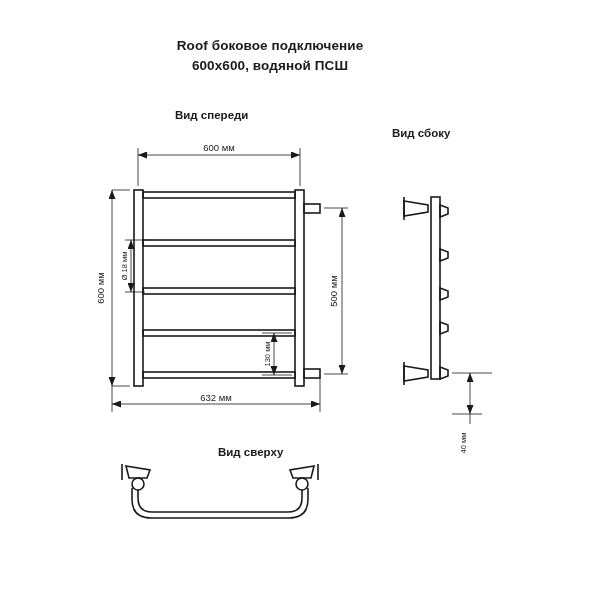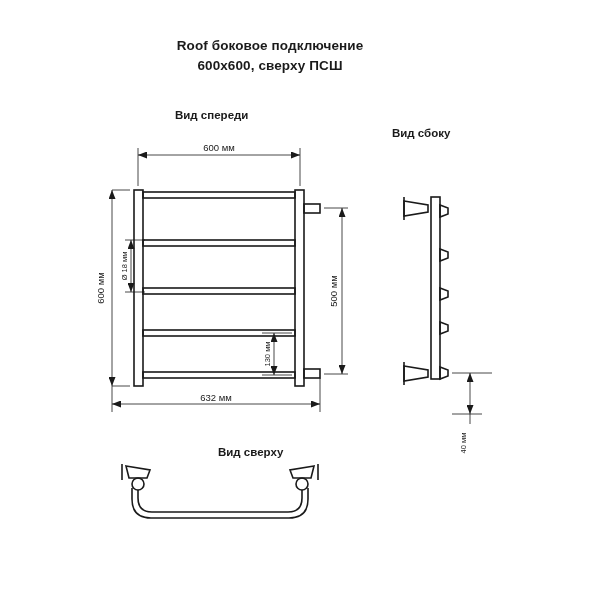--- a/index.html
+++ b/index.html
@@ -60,21 +60,21 @@
     fill: #1a1a1a;
   }
 </style>
 </head>
 <body>
 
 <div class="page">
 
   <div class="title">
     <span>Roof боковое подключение</span>
-    <span class="line2">600x600, сверху ПСШ</span>
+    <span class="line2">600x600, водяной ПСШ</span>
   </div>
 
   <div class="view-label" id="label-front">Вид спереди</div>
   <div class="view-label" id="label-side">Вид сбоку</div>
   <div class="view-label" id="label-top">Вид сверху</div>
 
   <svg class="drawing" viewBox="0 0 600 600">
     <defs>
       <marker id="arrL" markerWidth="9" markerHeight="7" refX="0" refY="3.5" orient="auto" markerUnits="userSpaceOnUse">
         <path d="M9,0 L0,3.5 L9,7 z" fill="#1a1a1a"></path>

